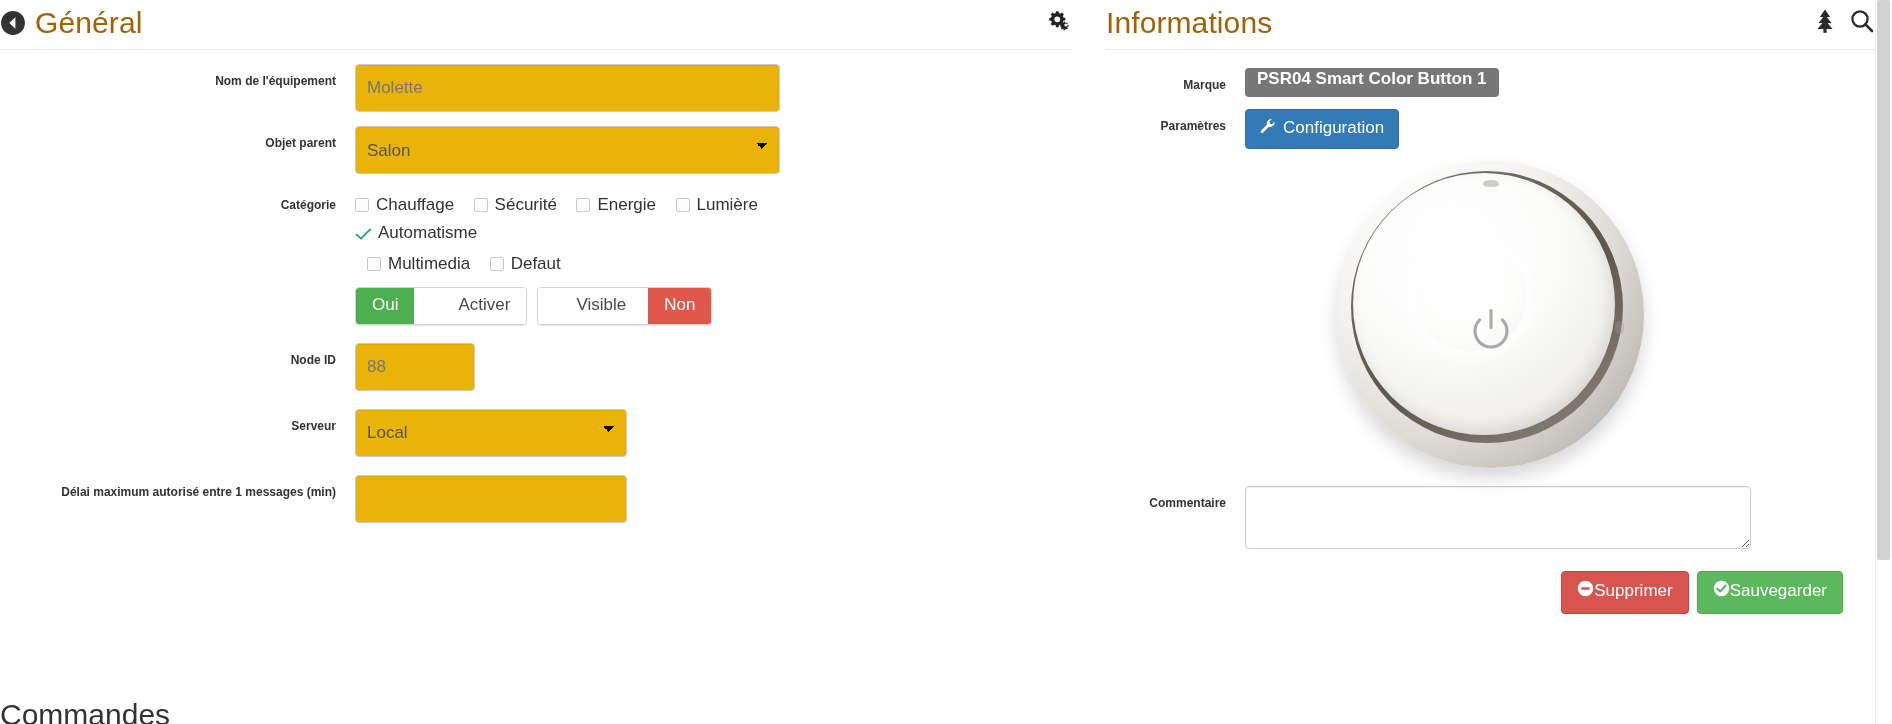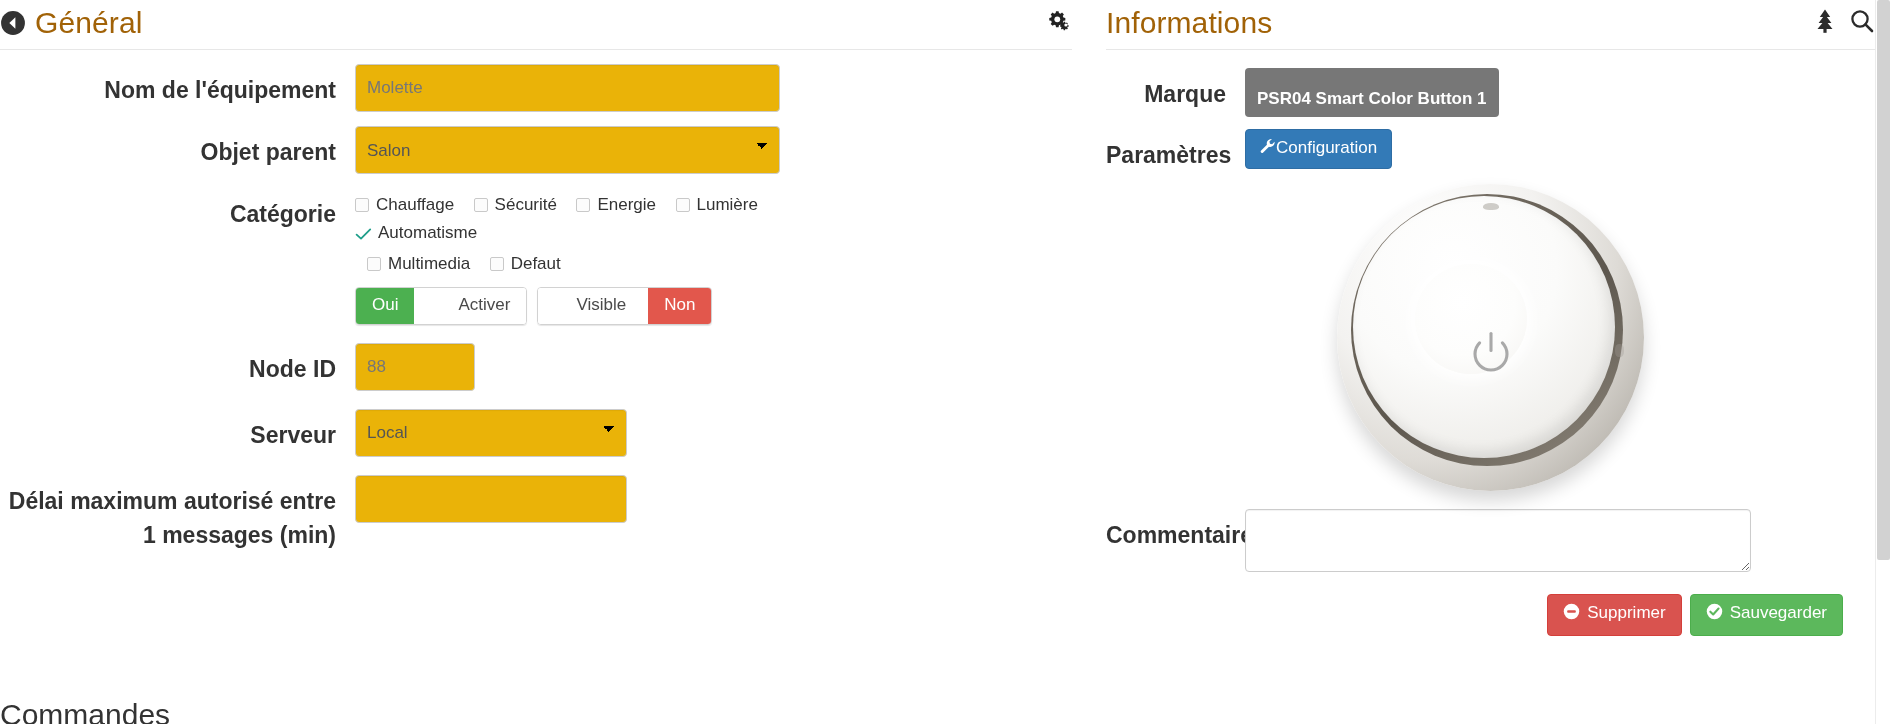--- a/index.html
+++ b/index.html
@@ -82,21 +82,21 @@
   }
   .hicon { display: inline-block; cursor: pointer; }
 
   
   .form-row {
     display: flex;
     align-items: flex-start;
     margin-top: 14px;
   }
   .form-label {
-    font-size: 23px;
+    font-size: 12px;
     font-weight: bold;
     color: #333;
     text-align: right;
     padding-top: 9px;
     padding-right: 19px;
     line-height: 1.48;
   }
   .panel-left .form-label { width: 355px; }
   .panel-right .form-label { width: 139px; }
 
@@ -193,27 +193,28 @@
   .seg.active-red   { background: #e2574c; color: #fff; }
   .seg.muted        { color: #4a4a4a; padding-left: 38px; }
 
   
   .badge {
     display: inline-block;
     background: #777777;
     color: #fff;
     font-size: 17px;
     font-weight: bold;
-    padding: 21px 12px 8px;
+    padding: 1px 12px 8px;
     border-radius: 4px;
     line-height: 1.15;
   }
   .btn-primary {
     display: inline-flex;
     align-items: center;
+    gap: 7px;
     background: #337ab7;
     border: 1px solid #2e6da4;
     color: #fff;
     font-size: 17px;
     padding: 8px 14px 10px;
     border-radius: 4px;
     cursor: pointer;
     font-family: "Liberation Sans", sans-serif;
     line-height: 1.1;
   }
@@ -303,21 +304,20 @@
   .actions {
     display: flex;
     justify-content: flex-end;
     gap: 8px;
     margin-top: 22px;
     padding-right: 32px;
   }
   .btn-danger, .btn-success {
     display: inline-flex;
     align-items: center;
-    gap: 7px;
     font-size: 17px;
     padding: 8px 15px 11px;
     border-radius: 4px;
     color: #fff;
     cursor: pointer;
     font-family: "Liberation Sans", sans-serif;
     border: 1px solid transparent;
     line-height: 1.1;
   }
   .btn-danger  { background: #d9534f; border-color: #d43f3a; }

